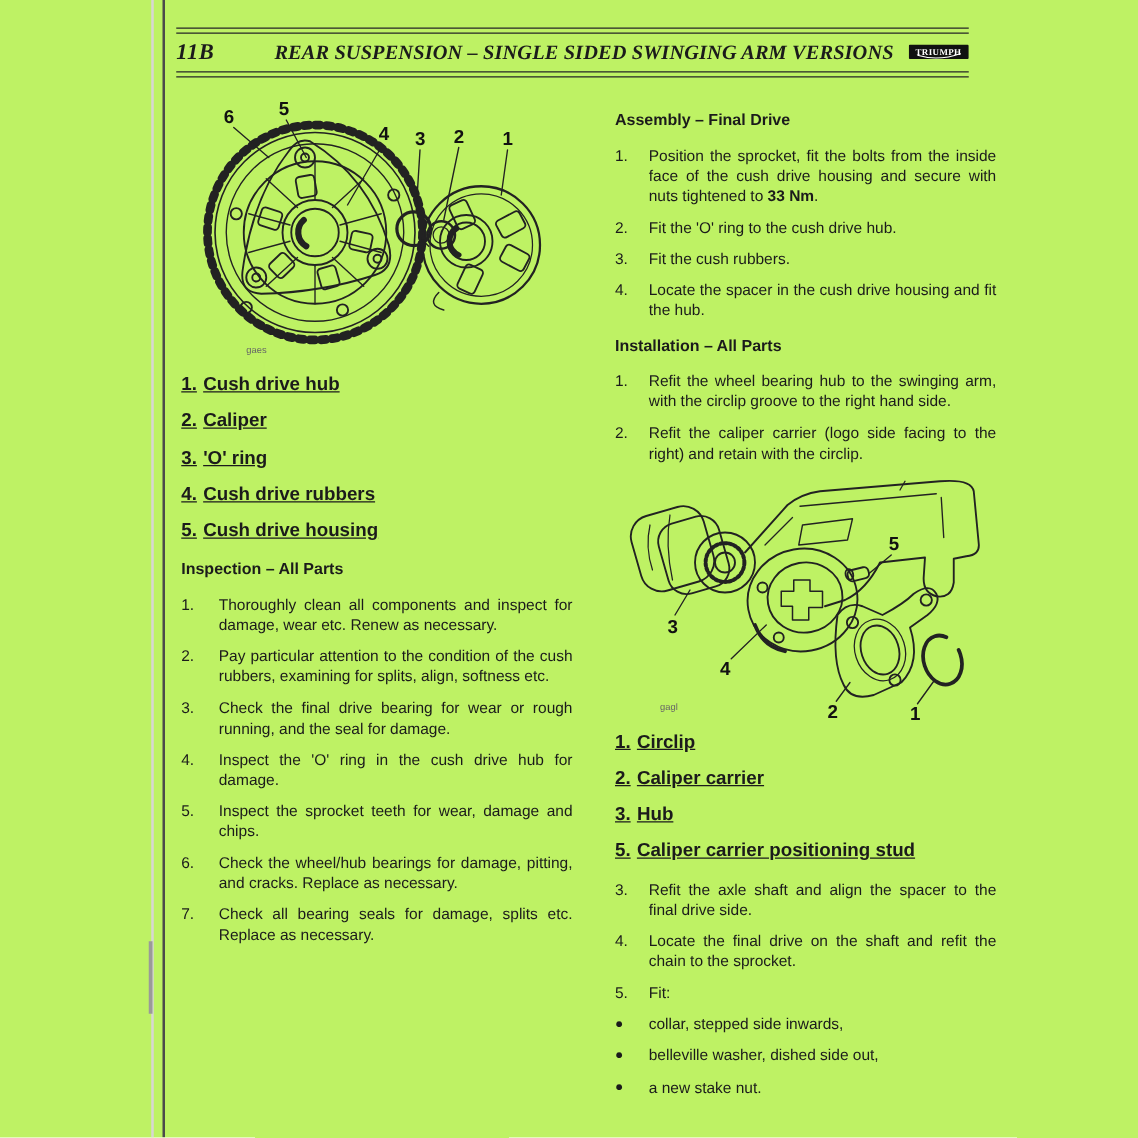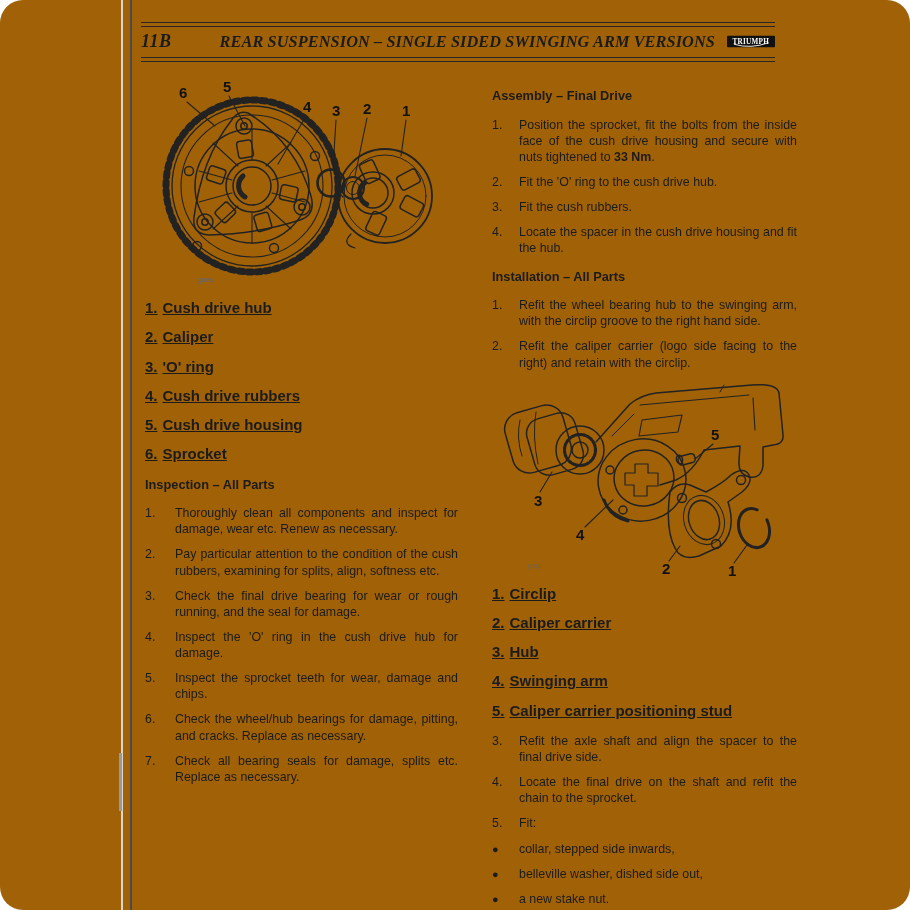--- a/index.html
+++ b/index.html
@@ -1,17 +1,17 @@
 <!DOCTYPE html>
 <html><head>
 <meta charset="utf-8">
 <style>
   html,body{margin:0;padding:0;background:#ffffff;}
-  .page{position:relative;width:910px;height:910px;background:#a16207;overflow:hidden;
-        color:#1b1b1b;font-family:"Liberation Sans","DejaVu Sans",sans-serif;border-radius:23px;}
+  .page{position:relative;width:910px;height:910px;background:#bef264;overflow:hidden;
+        color:#1b1b1b;font-family:"Liberation Sans","DejaVu Sans",sans-serif;}
   
   .edge-faint{position:absolute;left:121px;top:0;width:2px;height:910px;background:#d7d6d3;}
   .edge-dark{position:absolute;left:130px;top:0;width:2px;height:910px;background:#4b4b4b;}
   .edge-stub{position:absolute;left:119px;top:753px;width:3px;height:58px;background:#9a9a98;}
 
   
   .header{position:absolute;left:141px;top:22px;width:634px;}
   .rule{height:3px;border-top:1.5px solid #262626;border-bottom:1.5px solid #262626;}
   .head-row{display:flex;align-items:center;gap:12px;padding:3px 0 4px;}
   .chapter{font-family:"Liberation Serif","DejaVu Serif",serif;font-style:italic;font-weight:700;
@@ -159,21 +159,20 @@
         </g>
       </svg>
     </figure>
 
     <div class="parts">
       <div class="part"><span class="pn">1.</span><span>Cush drive hub</span></div>
       <div class="part"><span class="pn">2.</span><span>Caliper</span></div>
       <div class="part"><span class="pn">3.</span><span>'O' ring</span></div>
       <div class="part"><span class="pn">4.</span><span>Cush drive rubbers</span></div>
       <div class="part"><span class="pn">5.</span><span>Cush drive housing</span></div>
-      <div class="part"><span class="pn">6.</span><span>Sprocket</span></div>
     </div>
 
     <div class="sec-h">Inspection – All Parts</div>
 
     <div>
       <div class="step">
           <span class="sn">1.</span>
           <span class="st">Thoroughly clean all components and inspect for damage, wear etc. Renew as necessary.</span>
         </div>
       <div class="step">
@@ -304,21 +303,20 @@
           <text class="num" x="236" y="196">1</text>
           <text class="figcap" x="36" y="188">gagl</text>
         </g>
       </svg>
     </figure>
 
     <div class="parts">
       <div class="part"><span class="pn">1.</span><span>Circlip</span></div>
       <div class="part"><span class="pn">2.</span><span>Caliper carrier</span></div>
       <div class="part"><span class="pn">3.</span><span>Hub</span></div>
-      <div class="part"><span class="pn">4.</span><span>Swinging arm</span></div>
       <div class="part"><span class="pn">5.</span><span>Caliper carrier positioning stud</span></div>
     </div>
 
     <div style="margin-top:12px;">
       <div class="step">
           <span class="sn">3.</span>
           <span class="st">Refit the axle shaft and align the spacer to the final drive side.</span>
         </div>
       <div class="step">
           <span class="sn">4.</span>

